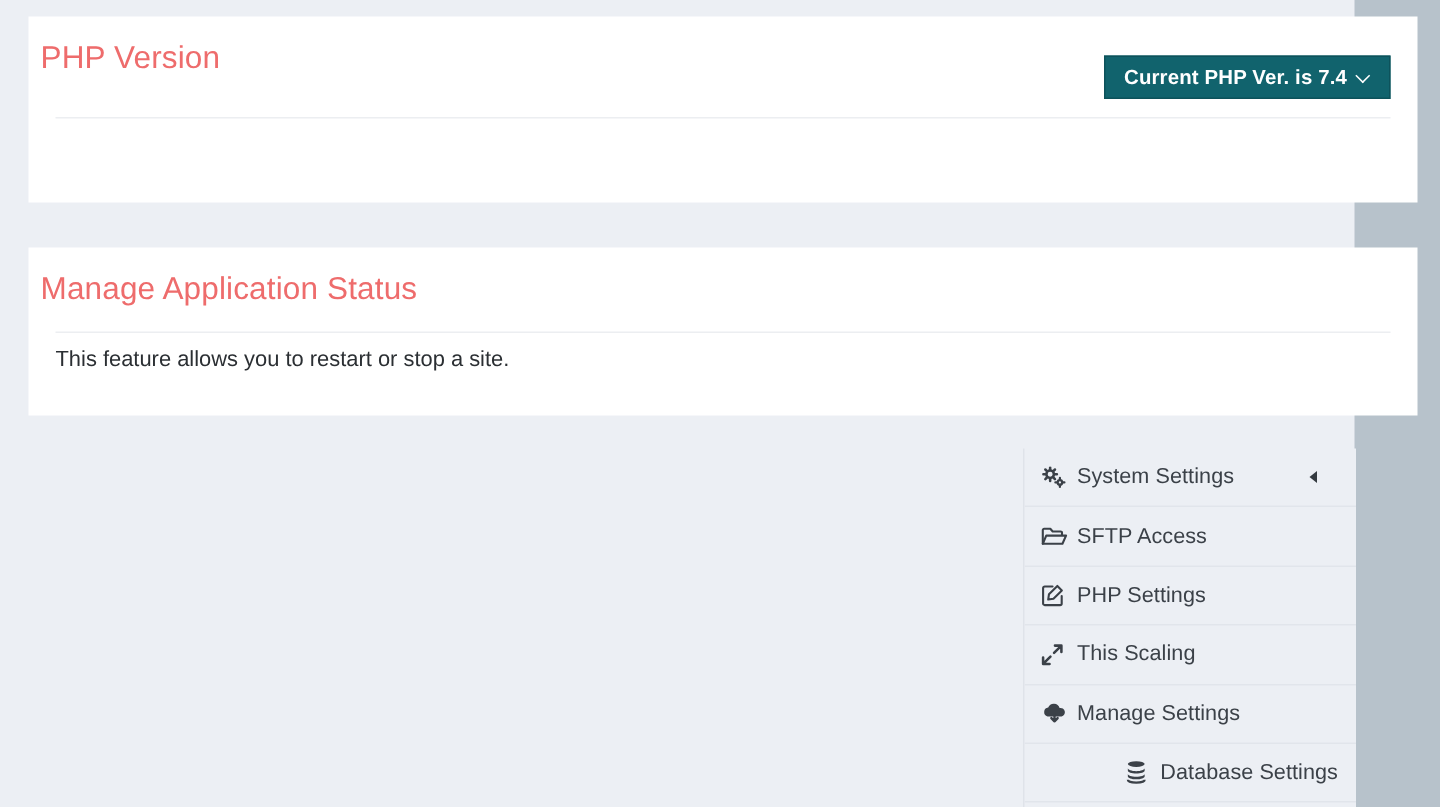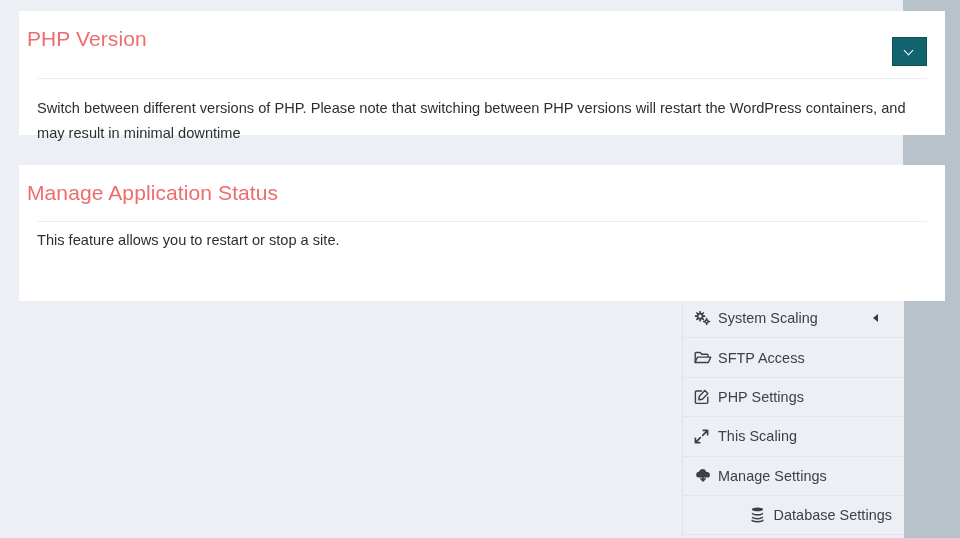--- a/index.html
+++ b/index.html
@@ -47,21 +47,21 @@
   
   .card {
     position: absolute;
     left: 19px;
     width: 926px;
     background: #ffffff;
     box-sizing: border-box;
     z-index: 3;
   }
   .card.php-version { top: 11px; height: 124px; }
-  .card.app-status  { top: 165px; height: 136px; }
+  .card.app-status  { top: 165px; height: 112px; }
 
   .card-header {
     position: relative;
     height: 56px;
     padding: 0 18px;
     box-sizing: border-box;
   }
   .card-title {
     position: absolute;
     left: 8px;
@@ -220,27 +220,27 @@
 
 <div id="screen">
 
   <div class="page-area"></div>
 
   <section class="card php-version">
     <div class="card-header">
       <div class="card-title">PHP Version</div>
 
       <button class="btn btn-teal btn-php-version">
+        <span>Current PHP Ver. is 7.4</span>
         <span class="chevron-down"></span>
       </button>
     </div>
 
     <div class="card-divider"></div>
 
-    <div class="card-body">Switch between different versions of PHP. Please note that switching between PHP versions will restart the WordPress containers, and may result in minimal downtime</div>
   </section>
 
   <section class="card app-status">
     <div class="card-header">
       <div class="card-title">Manage Application Status</div>
     </div>
   </section>
 
   <button class="btn btn-teal btn-restart">Restart</button>
 
@@ -259,21 +259,21 @@
           <g stroke="#3b4148" stroke-width="1.7" stroke-linecap="round">
             <path d="M6.1 0.7v1.3M6.1 8.4v1.3M1.6 5.2h1.3M9.3 5.2h1.3"></path>
             <path d="M2.9 2.0l0.9 0.9M8.4 7.5l0.9 0.9M2.9 8.4l0.9-0.9M8.4 2.9l0.9-0.9"></path>
           </g>
           <circle cx="12.6" cy="10.6" r="1.5" stroke="#3b4148" stroke-width="1.5"></circle>
           <g stroke="#3b4148" stroke-width="1.5" stroke-linecap="round">
             <path d="M12.6 7.6v0.8M12.6 12.8v0.8M9.6 10.6h0.8M14.8 10.6h0.8"></path>
           </g>
         </svg>
       </span>
-      <span class="menu-label">System Scaling</span>
+      <span class="menu-label">System Settings</span>
       <span class="menu-caret"></span>
     </div>
 
     <div class="menu-item">
       <span class="menu-icon">
         <svg width="18" height="14" viewBox="0 0 18 14" fill="none">
           <path d="M1.2 11.5V2.4a0.9 0.9 0 0 1 0.9-0.9h4.1l1.6 1.8h5.3a0.9 0.9 0 0 1 0.9 0.9v1.3" stroke="#3b4148" stroke-width="1.4" stroke-linejoin="round" stroke-linecap="round"></path>
           <path d="M1.2 11.5l2.3-5.4h13.2l-2.4 5.4H1.2z" stroke="#3b4148" stroke-width="1.4" stroke-linejoin="round" stroke-linecap="round"></path>
         </svg>
       </span>

